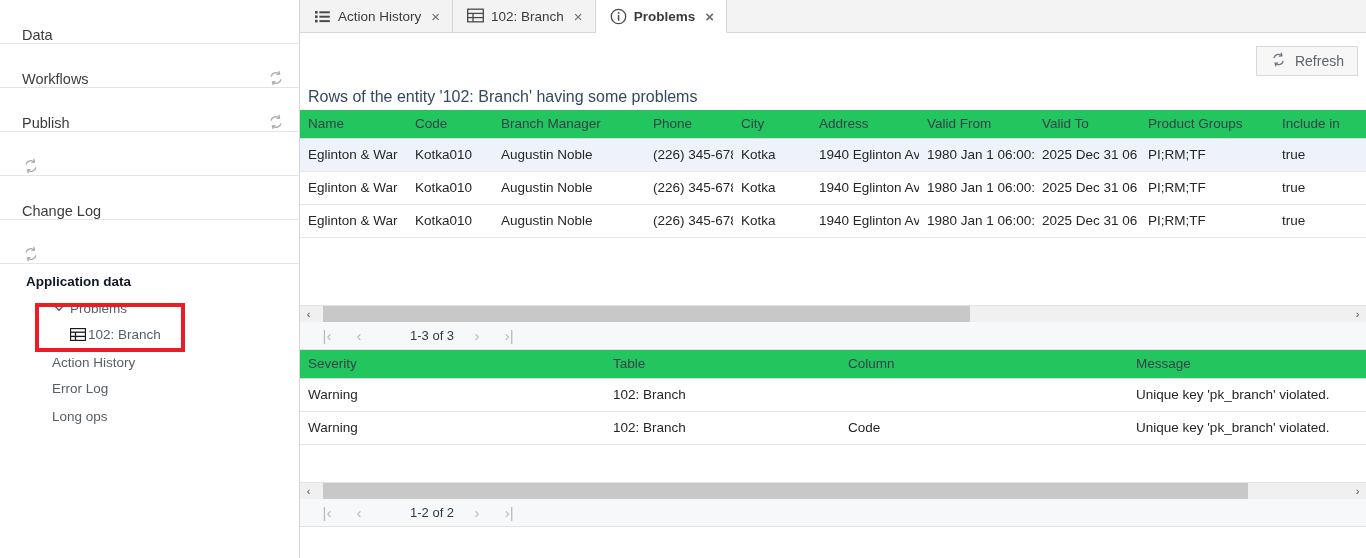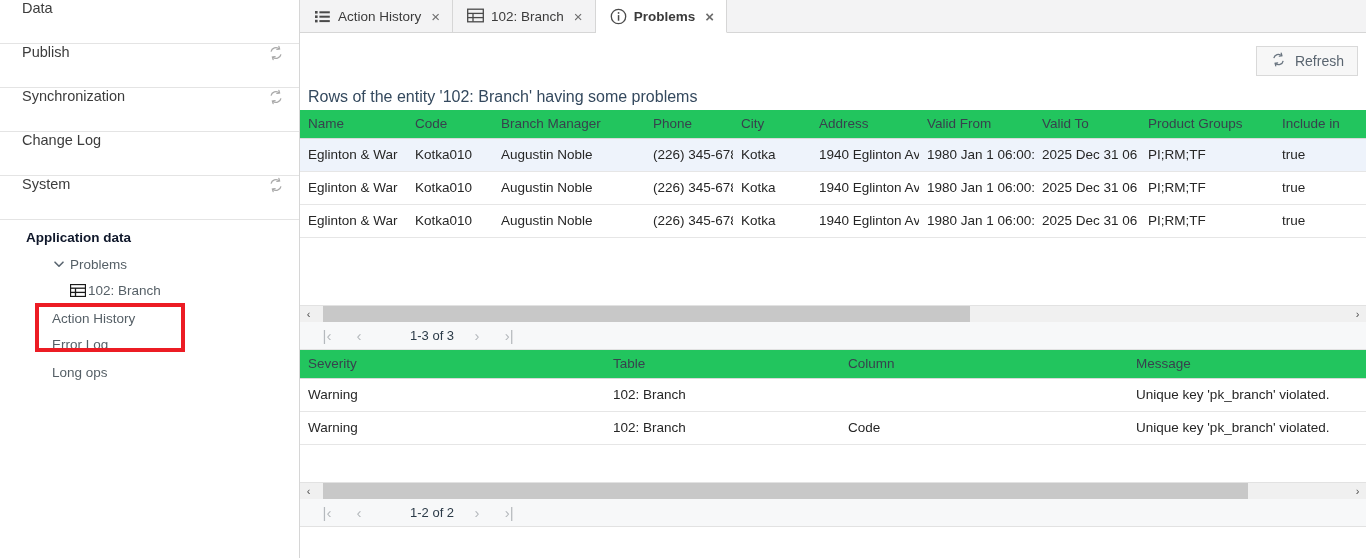--- a/index.html
+++ b/index.html
@@ -18,21 +18,21 @@
   #sidebar {
     width: 300px; height: 558px;
     background: #ffffff;
     border-right: 1px solid #d6d6d6;
     position: relative;
     flex: 0 0 300px;
     overflow: hidden;
   }
   .nav-item {
     height: 44px;
-    display: flex; align-items: flex-start;
+    display: flex; align-items: flex-end;
     padding: 0 14px 0 22px;
     border-bottom: 1px solid #e4e4e4;
     color: #3c3c3c;
     font-size: 14.5px;
     cursor: pointer;
     background: #ffffff;
   }
   .nav-item .nav-label { flex: 1 1 auto; }
   .nav-item .nav-icon { flex: 0 0 auto; width: 18px; height: 18px; opacity: .65; }
 
@@ -223,55 +223,66 @@
 
 <div id="app">
 
   <div id="sidebar">
 
     <div>
       <div class="nav-item">
         <span class="nav-label">Data</span>
       </div>
 
+      <div class="nav-item">
+        <span class="nav-label">Workflows</span>
+        <span class="nav-icon">
+          <svg viewBox="0 0 20 20" width="18" height="18">
+              <g fill="none" stroke="#7a7a7a" stroke-width="1.4">
+            <path d="M4.5 8.5a5.5 5.5 0 0 1 9.2-3"></path>
+                <path d="M15.5 11.5a5.5 5.5 0 0 1-9.2 3"></path>
+            <path d="M13.2 2.6l.8 3-3 .4" stroke-linecap="round"></path>
+                <path d="M6.8 17.4l-.8-3 3-.4" stroke-linecap="round"></path>
+          </g>
+            </svg>
+        </span>
+      </div>
 
       <div class="nav-item">
         <span class="nav-label">Publish</span>
         <span class="nav-icon">
           <svg viewBox="0 0 20 20" width="18" height="18">
               <g fill="none" stroke="#7a7a7a" stroke-width="1.4">
             <path d="M4.5 8.5a5.5 5.5 0 0 1 9.2-3"></path>
                 <path d="M15.5 11.5a5.5 5.5 0 0 1-9.2 3"></path>
             <path d="M13.2 2.6l.8 3-3 .4" stroke-linecap="round"></path>
                 <path d="M6.8 17.4l-.8-3 3-.4" stroke-linecap="round"></path>
           </g>
             </svg>
         </span>
       </div>
 
       <div class="nav-item">
-        <span class="nav-label">Synchronization</span>
         <span class="nav-icon">
           <svg viewBox="0 0 20 20" width="18" height="18">
               <g fill="none" stroke="#7a7a7a" stroke-width="1.4">
             <path d="M4.5 8.5a5.5 5.5 0 0 1 9.2-3"></path>
                 <path d="M15.5 11.5a5.5 5.5 0 0 1-9.2 3"></path>
             <path d="M13.2 2.6l.8 3-3 .4" stroke-linecap="round"></path>
                 <path d="M6.8 17.4l-.8-3 3-.4" stroke-linecap="round"></path>
           </g>
             </svg>
         </span>
       </div>
 
       <div class="nav-item">
         <span class="nav-label">Change Log</span>
       </div>
 
       <div class="nav-item">
-        <span class="nav-label">System</span>
         <span class="nav-icon">
           <svg viewBox="0 0 20 20" width="18" height="18">
               <g fill="none" stroke="#7a7a7a" stroke-width="1.4">
             <path d="M4.5 8.5a5.5 5.5 0 0 1 9.2-3"></path>
                 <path d="M15.5 11.5a5.5 5.5 0 0 1-9.2 3"></path>
             <path d="M13.2 2.6l.8 3-3 .4" stroke-linecap="round"></path>
                 <path d="M6.8 17.4l-.8-3 3-.4" stroke-linecap="round"></path>
           </g>
             </svg>
         </span>

